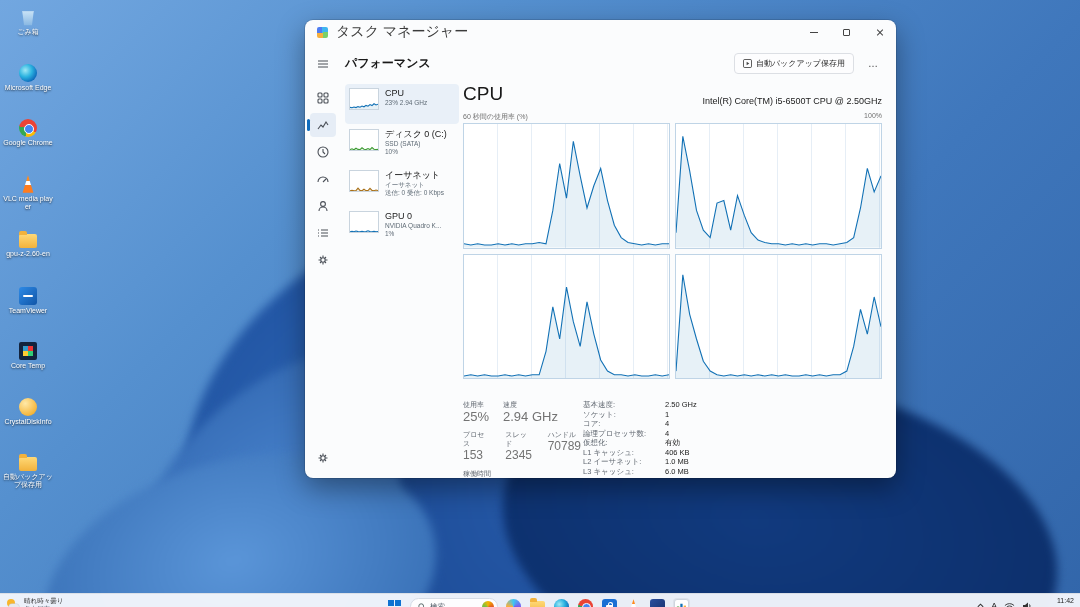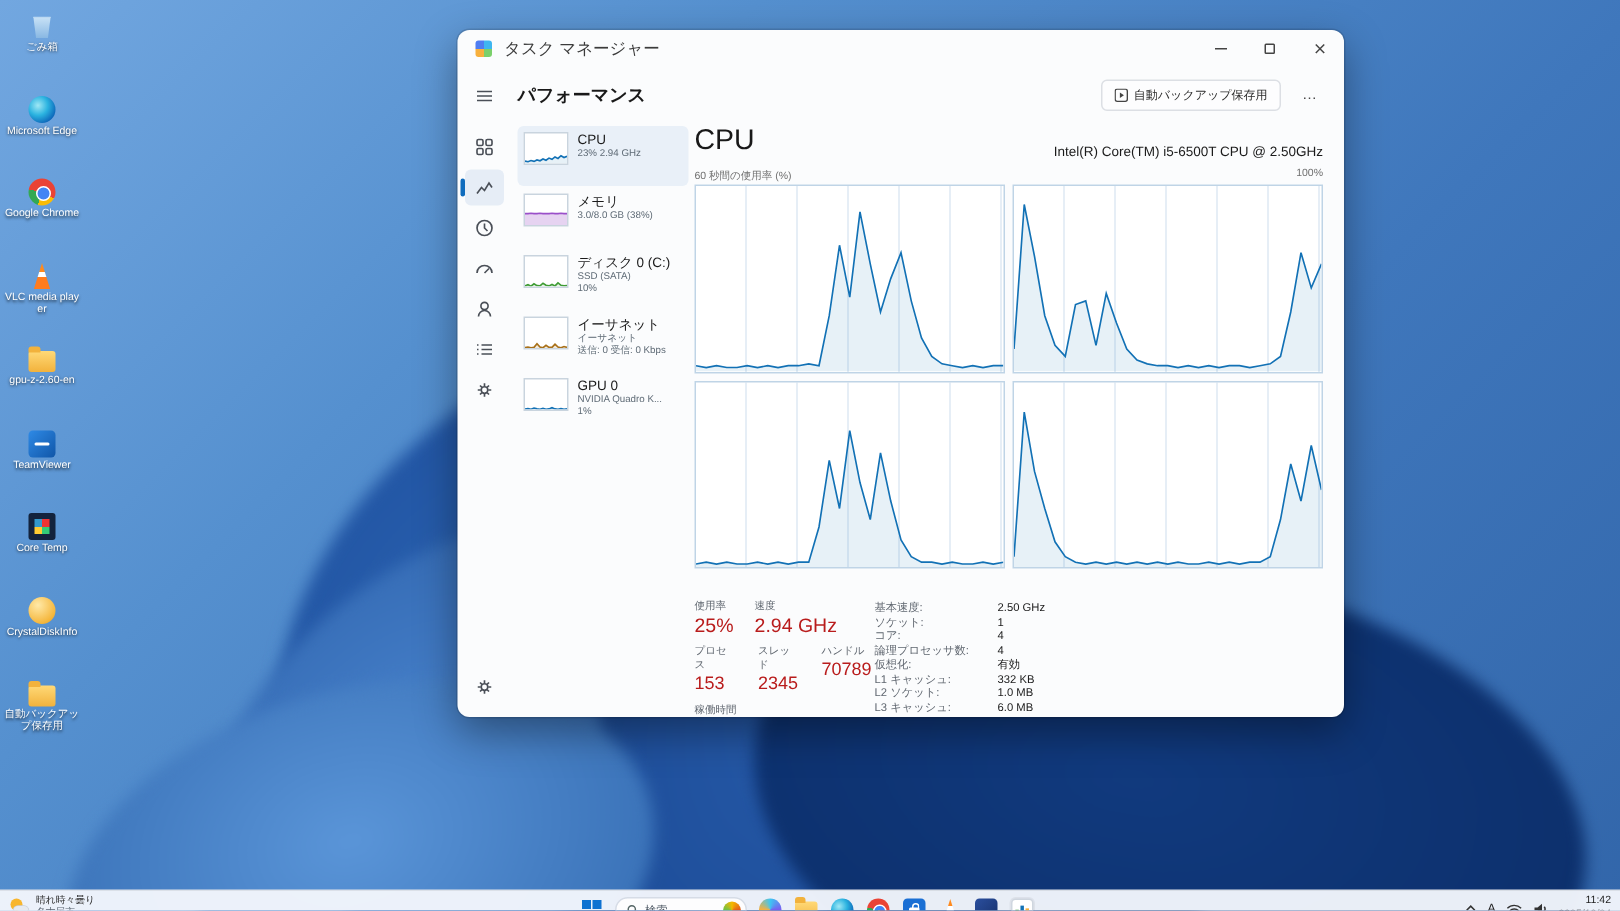--- a/index.html
+++ b/index.html
@@ -31,21 +31,21 @@
   .art-tv { border-radius:3px; background:linear-gradient(135deg,#2e8ae6,#1156a8); }
   .art-tv::after { content:""; position:absolute; left:22%; top:42%; width:56%; height:16%; background:#fff; border-radius:2px; }
   .art-coretemp { border-radius:2px; background:#13233d; }
   .art-coretemp::after { content:""; position:absolute; left:20%; top:20%; width:60%; height:60%; background:conic-gradient(#e33 0 25%,#3c7 25% 50%,#fc3 50% 75%,#39c 75%); }
   .art-cdi { border-radius:50%; background:radial-gradient(circle at 35% 30%,#ffe9a8,#f5b73d 70%,#d99a20); }
 
   
   .tm { position:absolute; left:305px; top:20px; width:591px; height:458px; background:#fbfcfd; border-radius:8px; box-shadow:0 10px 28px rgba(0,0,0,.38), 0 0 0 1px rgba(0,0,0,.12); overflow:hidden; }
   .titlebar { position:absolute; left:0; top:0; right:0; height:24px; display:flex; align-items:center; padding-left:12px; }
   .tm-appicon { width:11px; height:11px; border-radius:2px; background:conic-gradient(#3fb6f0 0 25%,#7ad06a 25% 50%,#f7b03d 50% 75%,#4f7df2 75%); margin-right:8px; }
-  .tm-title { font-size:11px; color:#3b3b3b; }
+  .tm-title { font-size:14px; color:#3b3b3b; }
   .win-controls { position:absolute; right:0; top:0; height:24px; display:flex; }
   .wbtn { width:33px; height:24px; display:flex; align-items:center; justify-content:center; }
   .glyph-min { width:8px; height:1px; background:#444; }
   .glyph-max { width:7px; height:7px; border:1px solid #444; border-radius:1px; }
   .glyph-close { position:relative; width:8px; height:8px; }
   .glyph-close::before,.glyph-close::after { content:""; position:absolute; left:0; top:3.5px; width:8px; height:1px; background:#444; }
   .glyph-close::before { transform:rotate(45deg); } .glyph-close::after { transform:rotate(-45deg); }
 
   .cmdbar { position:absolute; left:40px; top:28px; right:12px; height:30px; display:flex; align-items:center; }
   .page-title { font-size:12px; font-weight:bold; color:#191919; }
@@ -75,21 +75,21 @@
   .cpu-title { font-size:19px; color:#191919; line-height:24px; }
   .cpu-sub { font-size:9px; color:#1b1b1b; }
   .axisrow { display:flex; justify-content:space-between; font-size:7px; color:#707070; margin-top:6px; height:9px; }
   .grid2 { margin-top:2px; display:grid; grid-template-columns:1fr 1fr; grid-template-rows:1fr 1fr; gap:5px; height:256px; }
   .cell { position:relative; border:1px solid #bfd4e6; background:#fff; background-image:repeating-linear-gradient(to right,transparent 0 33px,#e6eef6 33px 34px); overflow:hidden; }
   .cell svg { position:absolute; inset:0; width:100%; height:100%; }
 
   .statsarea { position:absolute; left:158px; top:380px; width:419px; display:flex; }
   .stats-left { width:118px; }
   .stat-label { font-size:7px; color:#606770; line-height:9px; }
-  .stat-value { font-size:13px; color:#b91c1c; line-height:15px; }
+  .stat-value { font-size:13px; color:#737373; line-height:15px; }
   .srow { display:flex; gap:14px; margin-bottom:6px; }
   .srow2 .stat-value { font-size:12px; }
   .specs { margin-left:2px; width:180px; }
   .specrow { display:flex; line-height:9.5px; }
   .spec-label { width:82px; font-size:7.5px; color:#606770; }
   .spec-value { font-size:7.5px; color:#1b1b1b; }
 
   
   .taskbar { position:absolute; left:0; bottom:0; width:1080px; height:14px; background:rgba(242,246,252,.96); border-top:1px solid rgba(0,0,0,.07); }
   .widget { position:absolute; left:6px; top:3px; display:flex; gap:4px; align-items:center; }
@@ -270,32 +270,20 @@
             </svg>
           </div>
         <div class="ptxt">
           <div class="pname">CPU</div>
           <div class="psub">23% 2.94 GHz</div>
         </div>
       </div>
       <div class="pitem">
         <div class="pmini">
             <svg viewBox="0 0 100 100" preserveAspectRatio="none">
-              <polygon points="0,100 0.00,62.00 7.14,62.00 14.29,61.00 21.43,62.00 28.57,62.00 35.71,61.00 42.86,62.00 50.00,62.00 57.14,62.00 64.29,61.00 71.43,62.00 78.57,62.00 85.71,61.00 92.86,62.00 100.00,62.00 100,100" fill="rgba(154,79,201,0.25)"></polygon>
-              <polyline points="0.00,62.00 7.14,62.00 14.29,61.00 21.43,62.00 28.57,62.00 35.71,61.00 42.86,62.00 50.00,62.00 57.14,62.00 64.29,61.00 71.43,62.00 78.57,62.00 85.71,61.00 92.86,62.00 100.00,62.00" fill="none" stroke="#9a4fc9" stroke-width="1.1" vector-effect="non-scaling-stroke"></polyline>
-            </svg>
-          </div>
-        <div class="ptxt">
-          <div class="pname">メモリ</div>
-          <div class="psub">3.0/8.0 GB (38%)</div>
-        </div>
-      </div>
-      <div class="pitem">
-        <div class="pmini">
-            <svg viewBox="0 0 100 100" preserveAspectRatio="none">
               <polygon points="0,100 0.00,98.00 7.14,94.00 14.29,99.00 21.43,91.00 28.57,97.00 35.71,98.00 42.86,89.00 50.00,96.00 57.14,98.00 64.29,93.00 71.43,98.00 78.57,88.00 85.71,96.00 92.86,98.00 100.00,97.00 100,100" fill="rgba(63,156,53,0.12)"></polygon>
               <polyline points="0.00,98.00 7.14,94.00 14.29,99.00 21.43,91.00 28.57,97.00 35.71,98.00 42.86,89.00 50.00,96.00 57.14,98.00 64.29,93.00 71.43,98.00 78.57,88.00 85.71,96.00 92.86,98.00 100.00,97.00" fill="none" stroke="#3f9c35" stroke-width="1.1" vector-effect="non-scaling-stroke"></polyline>
             </svg>
           </div>
         <div class="ptxt">
           <div class="pname">ディスク 0 (C:)</div>
           <div class="psub">SSD (SATA)</div>
           <div class="psub">10%</div>
         </div>
       </div>
@@ -413,24 +401,24 @@
         <div class="specrow">
             <span class="spec-label">論理プロセッサ数:</span>
             <span class="spec-value">4</span>
           </div>
         <div class="specrow">
             <span class="spec-label">仮想化:</span>
             <span class="spec-value">有効</span>
           </div>
         <div class="specrow">
             <span class="spec-label">L1 キャッシュ:</span>
-            <span class="spec-value">332 KB</span>
-          </div>
-        <div class="specrow">
-            <span class="spec-label">L2 ソケット:</span>
+            <span class="spec-value">406 KB</span>
+          </div>
+        <div class="specrow">
+            <span class="spec-label">L2 イーサネット:</span>
             <span class="spec-value">1.0 MB</span>
           </div>
         <div class="specrow">
             <span class="spec-label">L3 キャッシュ:</span>
             <span class="spec-value">6.0 MB</span>
           </div>
       </div>
     </div>
   </div>
 

